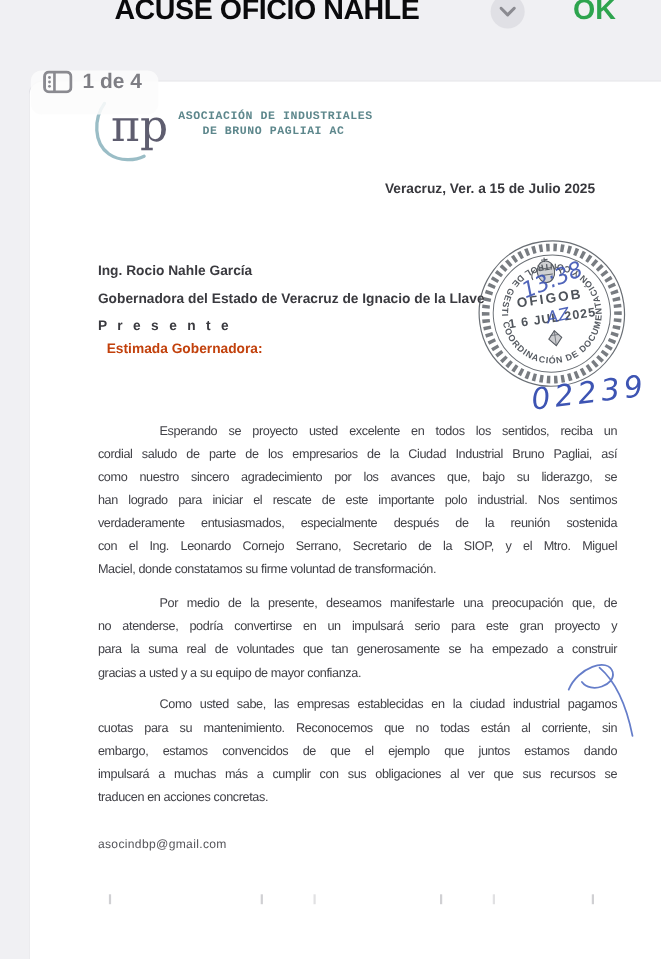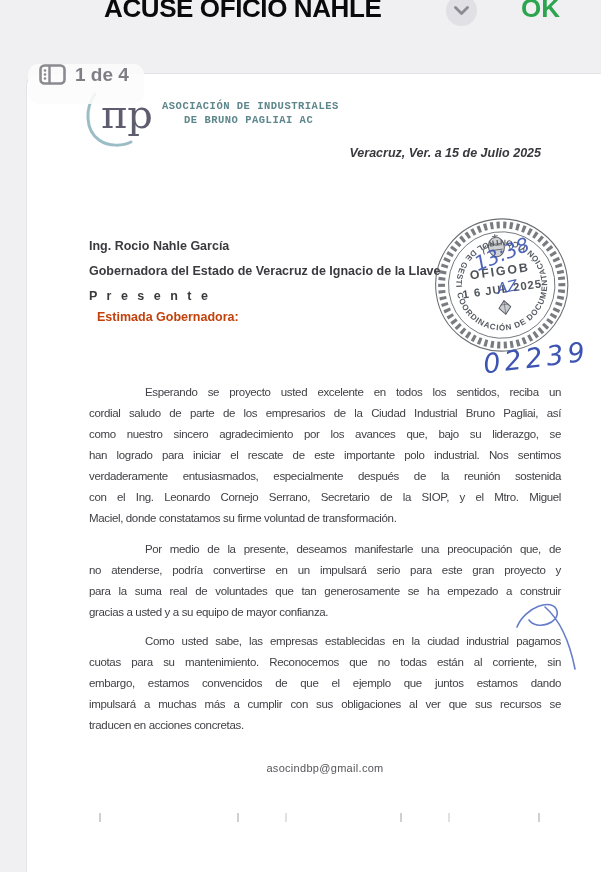--- a/index.html
+++ b/index.html
@@ -39,43 +39,43 @@
   }
   .letterhead-logo{position:absolute;left:56px;top:12px;}
   .org-name{
     position:absolute;left:135px;top:25px;
     color:#5d878c;font-weight:bold;font-size:10.5px;letter-spacing:0.5px;line-height:14px;
     white-space:nowrap;
     font-family:Liberation Mono, monospace;
   }
   .org-name .l2{padding-left:22px;}
   .date-line{
-    position:absolute;left:62px;top:72px;width:472px;box-sizing:border-box;
+    position:absolute;left:62px;top:90px;width:472px;box-sizing:border-box;
     text-align:right;padding-right:20px;
-    font-weight:bold;font-size:12.5px;color:#38383d;font-style:italic;
+    font-weight:bold;font-size:12.5px;color:#38383d;
   }
   .recipient{
     position:absolute;left:62px;top:160px;
     font-weight:bold;font-size:12.5px;color:#3a3a3f;line-height:25px;white-space:nowrap;
   }
   .recipient .present{letter-spacing:3px;}
   .salutation{
     position:absolute;left:70px;top:236px;
     font-weight:bold;font-size:12.5px;color:#c2410c;
   }
   .para{
     position:absolute;left:62px;width:472px;
     font-size:11.5px;color:#414147;letter-spacing:-0.35px;line-height:21px;
   }
   .para-1{top:308px;} .para-2{top:465px;} .para-3{top:557px;}
   .para .line{text-align:justify;text-align-last:justify;}
   .para .line:last-child{text-align-last:left;}
   .para .line:first-child{text-indent:56px;}
   .footer-email{
-    position:absolute;left:62px;top:688px;width:472px;text-align:center;
+    position:absolute;left:62px;top:688px;width:472px;
     font-size:11px;color:#55555a;letter-spacing:0.3px;
   }
   
   .stamp{position:absolute;left:406px;top:142px;z-index:2;transform:rotate(-8deg);}
   .hand{position:absolute;z-index:3;color:#3d54b3;font-style:italic;font-family:"DejaVu Sans",sans-serif;white-space:nowrap;}
   .hand-time{left:446px;top:168px;font-size:20px;transform:rotate(-22deg);opacity:.9;}
   .hand-initials{left:470px;top:204px;font-size:15px;transform:rotate(-12deg);opacity:.9;}
   .hand-folio{left:456px;top:268px;font-size:27px;letter-spacing:4px;transform:rotate(-7deg);font-weight:300;}
   .pen-squiggle{position:absolute;left:482px;top:519px;z-index:3;}
   

